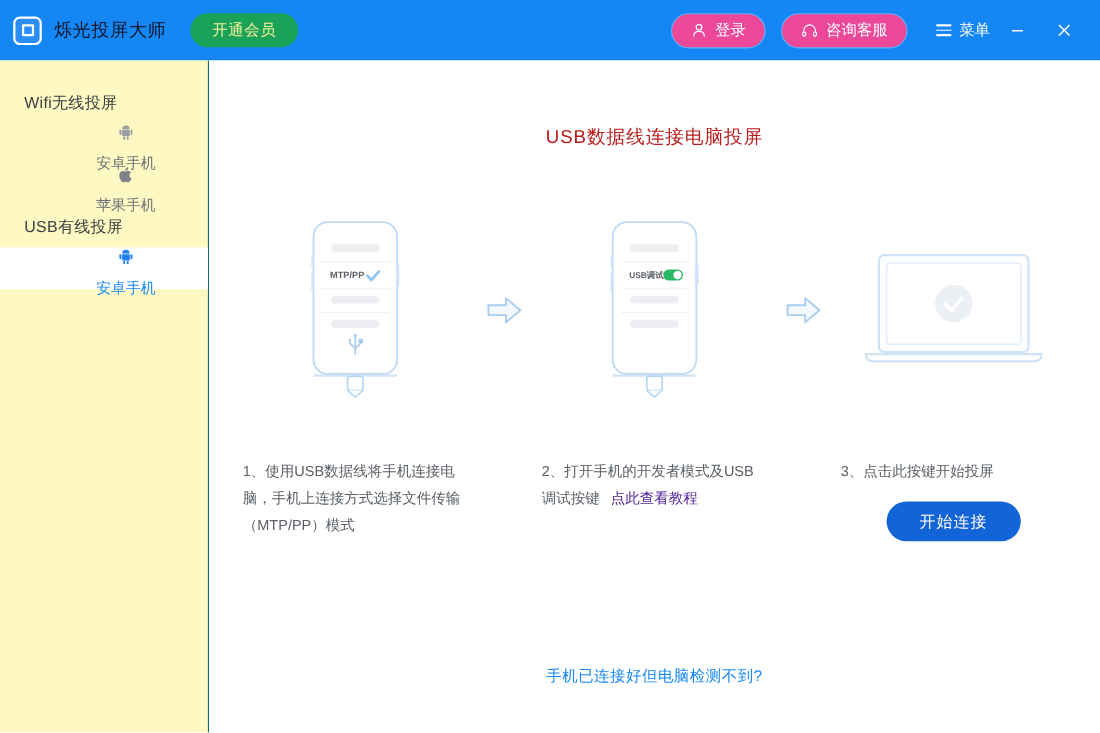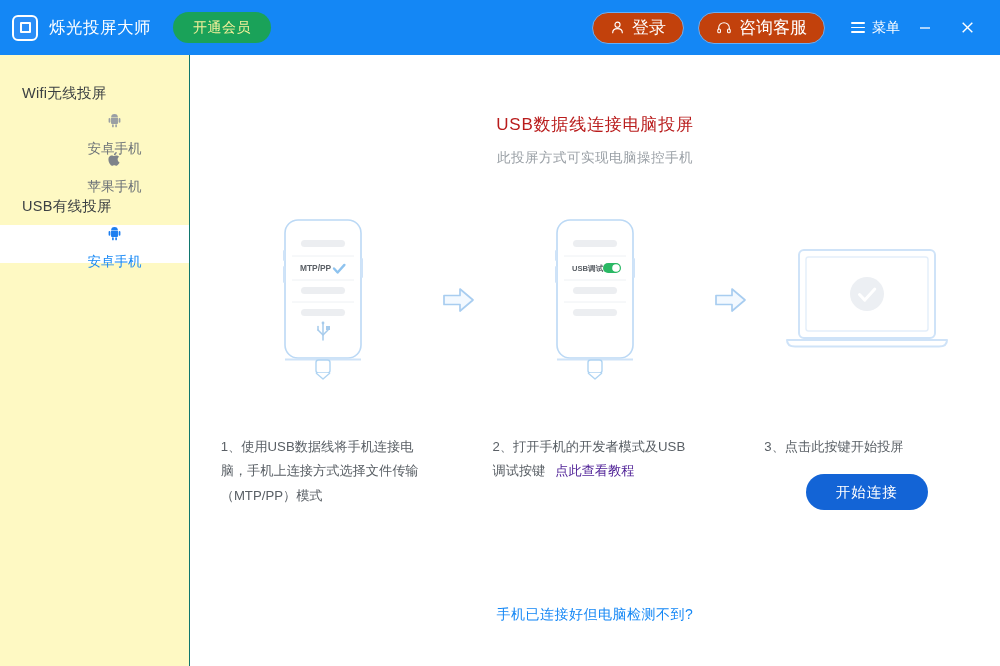--- a/index.html
+++ b/index.html
@@ -21,35 +21,35 @@
     border: 2px solid #ffffff; display: flex; align-items: center;
     justify-content: center; flex: 0 0 26px;
     background: #2b8ef7;
   }
   .logo-mark i {
     display: block; width: 11px; height: 11px;
     border: 2px solid #ffffff; border-radius: 1px;
   }
   .app-title {
     margin-left: 11px; font-size: 16.5px; letter-spacing: .5px;
-    color: #ffffff; white-space: nowrap;
+    color: #0f172a; white-space: nowrap;
   }
   .vip-btn {
     margin-left: 22px; background: #1aa259; color: #f5f09a;
     border-radius: 16px; height: 31px; padding: 0 20px;
     display: flex; align-items: center; font-size: 14px;
     letter-spacing: .5px; cursor: pointer; border: none;
     font-family: inherit; white-space: nowrap;
   }
   .tb-right { margin-left: auto; display: flex; align-items: center; }
   .pill {
     display: flex; align-items: center; gap: 7px;
-    background: #c2410c; border: 1px solid #63b0fa;
+    background: #ec4899; border: 1px solid #63b0fa;
     border-radius: 17px; height: 32px; padding: 0 17px;
-    font-size: 17px; color: #ffffff; cursor: pointer;
+    font-size: 14px; color: #ffffff; cursor: pointer;
     margin-left: 14px; white-space: nowrap;
   }
   .pill svg { display: block; }
   .menu-btn {
     display: flex; align-items: center; gap: 7px; margin-left: 26px;
     font-size: 14px; color: #ffffff; cursor: pointer; white-space: nowrap;
   }
   .hamburger { display: flex; flex-direction: column; gap: 3px; width: 14px; }
   .hamburger span { display: block; height: 1.5px; background: #ffffff; border-radius: 1px; }
   .win-btn {
@@ -228,21 +228,20 @@
             <path d="M4.4 4.7a3.6 3.6 0 0 1 7.2 0z"></path>
           </svg>
         </span>
         <span>安卓手机</span>
       </div>
     </div>
 
     <div class="main">
 
       <div class="main-title">USB数据线连接电脑投屏</div>
-      <div class="main-sub">此投屏方式可实现电脑操控手机</div>
 
       <div class="steps">
 
         <div class="step-col">
           <div class="art">
             <svg width="96" height="168" viewBox="0 0 96 168">
               <rect x="10" y="4" width="76" height="138" rx="13" fill="#ffffff" stroke="#bcd9f5" stroke-width="1.6"></rect>
               <rect x="8" y="34" width="2.6" height="11" rx="1.3" fill="#cfe3f8"></rect>
               <rect x="8" y="50" width="2.6" height="17" rx="1.3" fill="#cfe3f8"></rect>
               <rect x="85.4" y="42" width="2.6" height="20" rx="1.3" fill="#cfe3f8"></rect>

